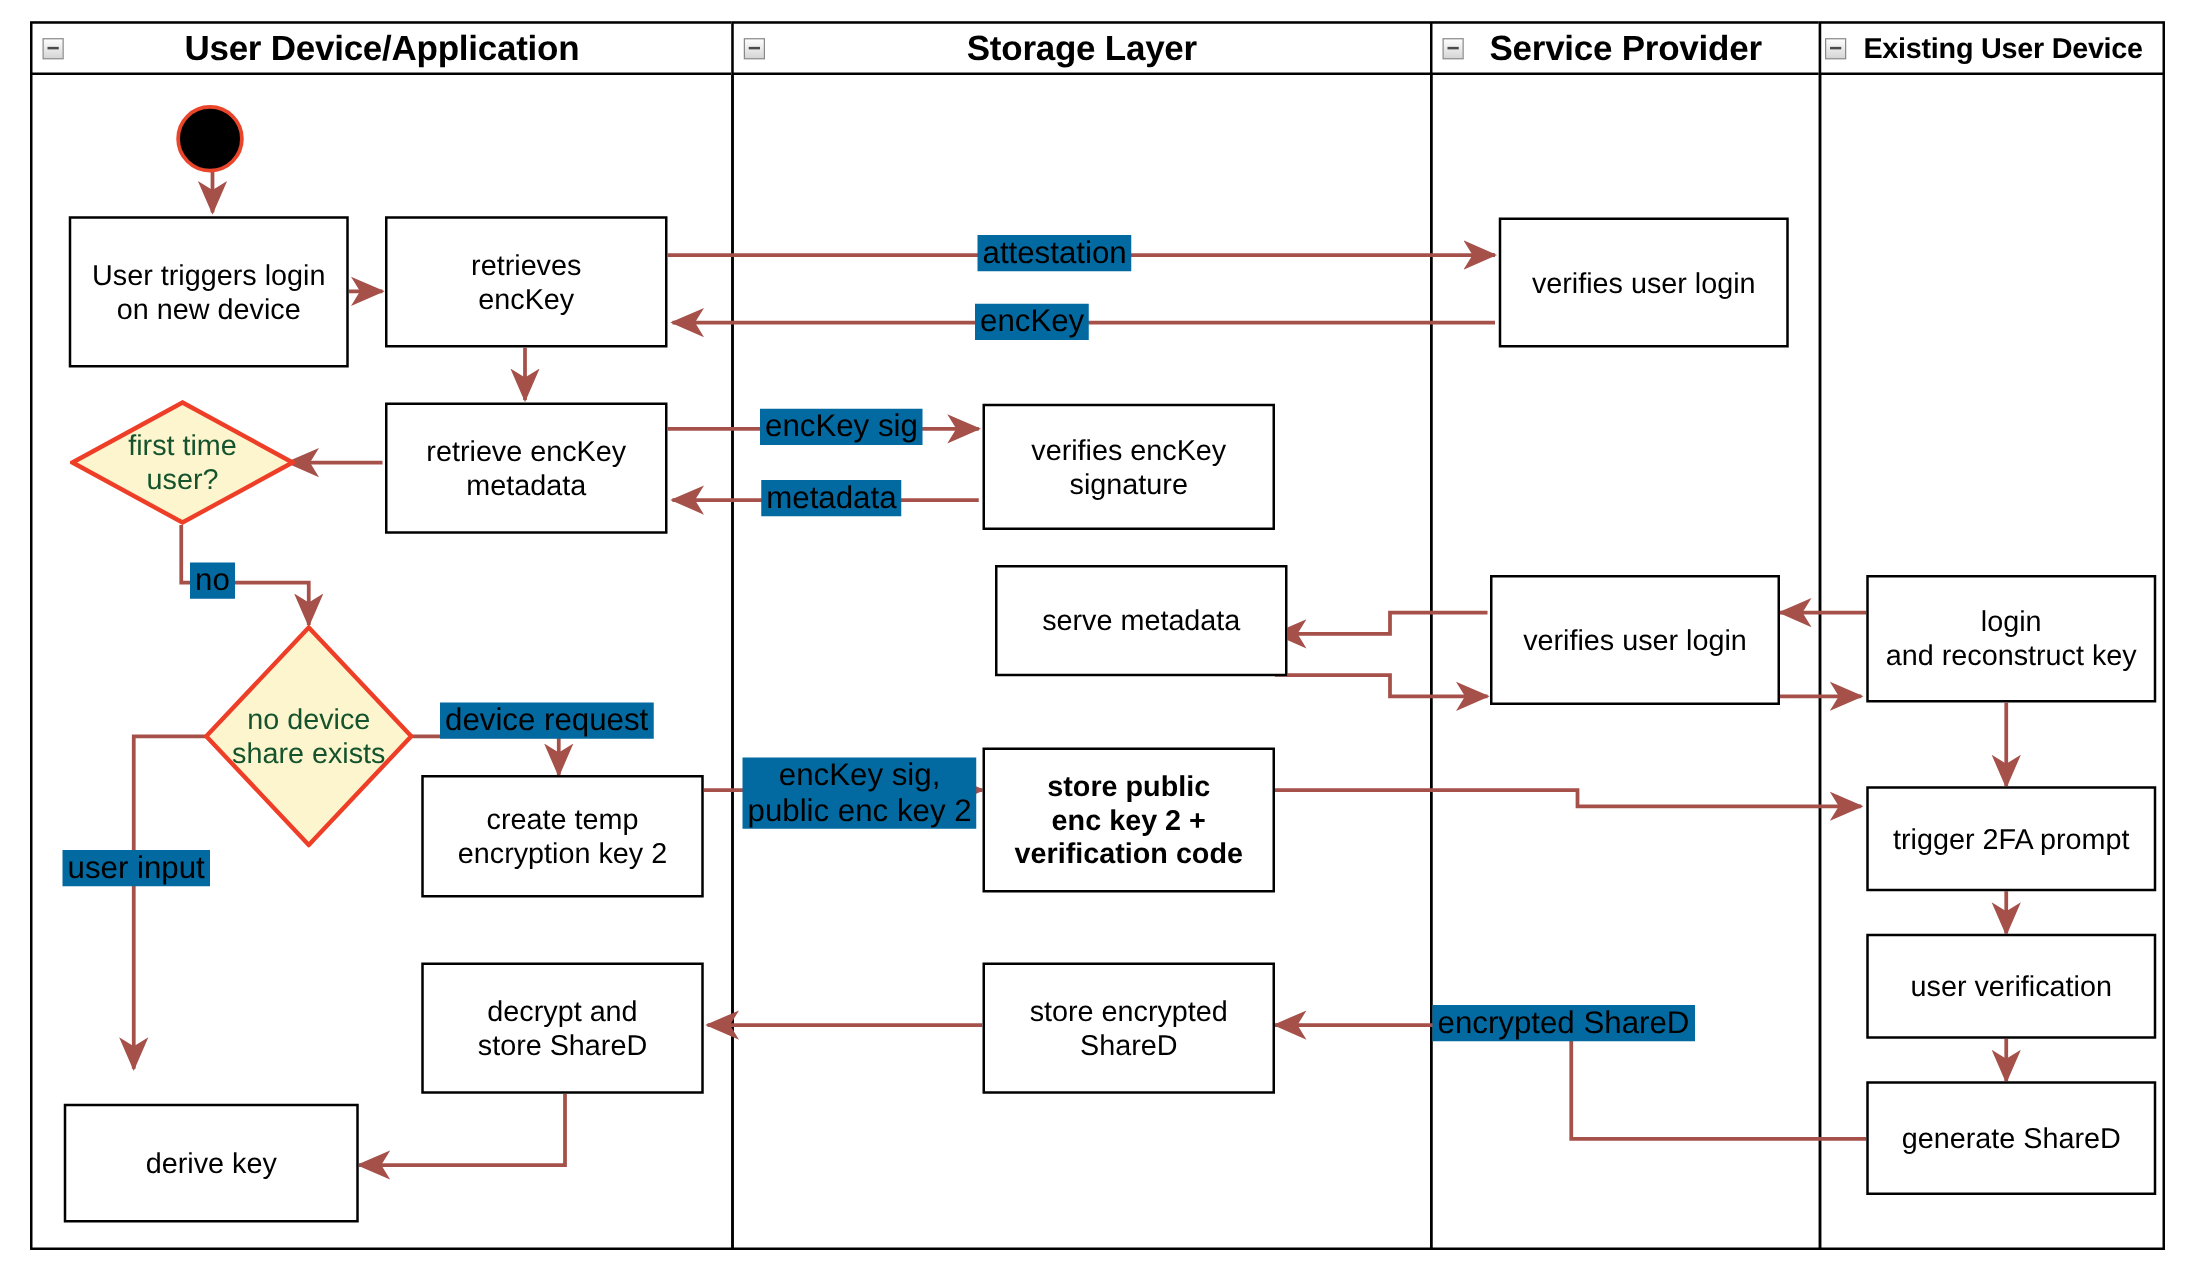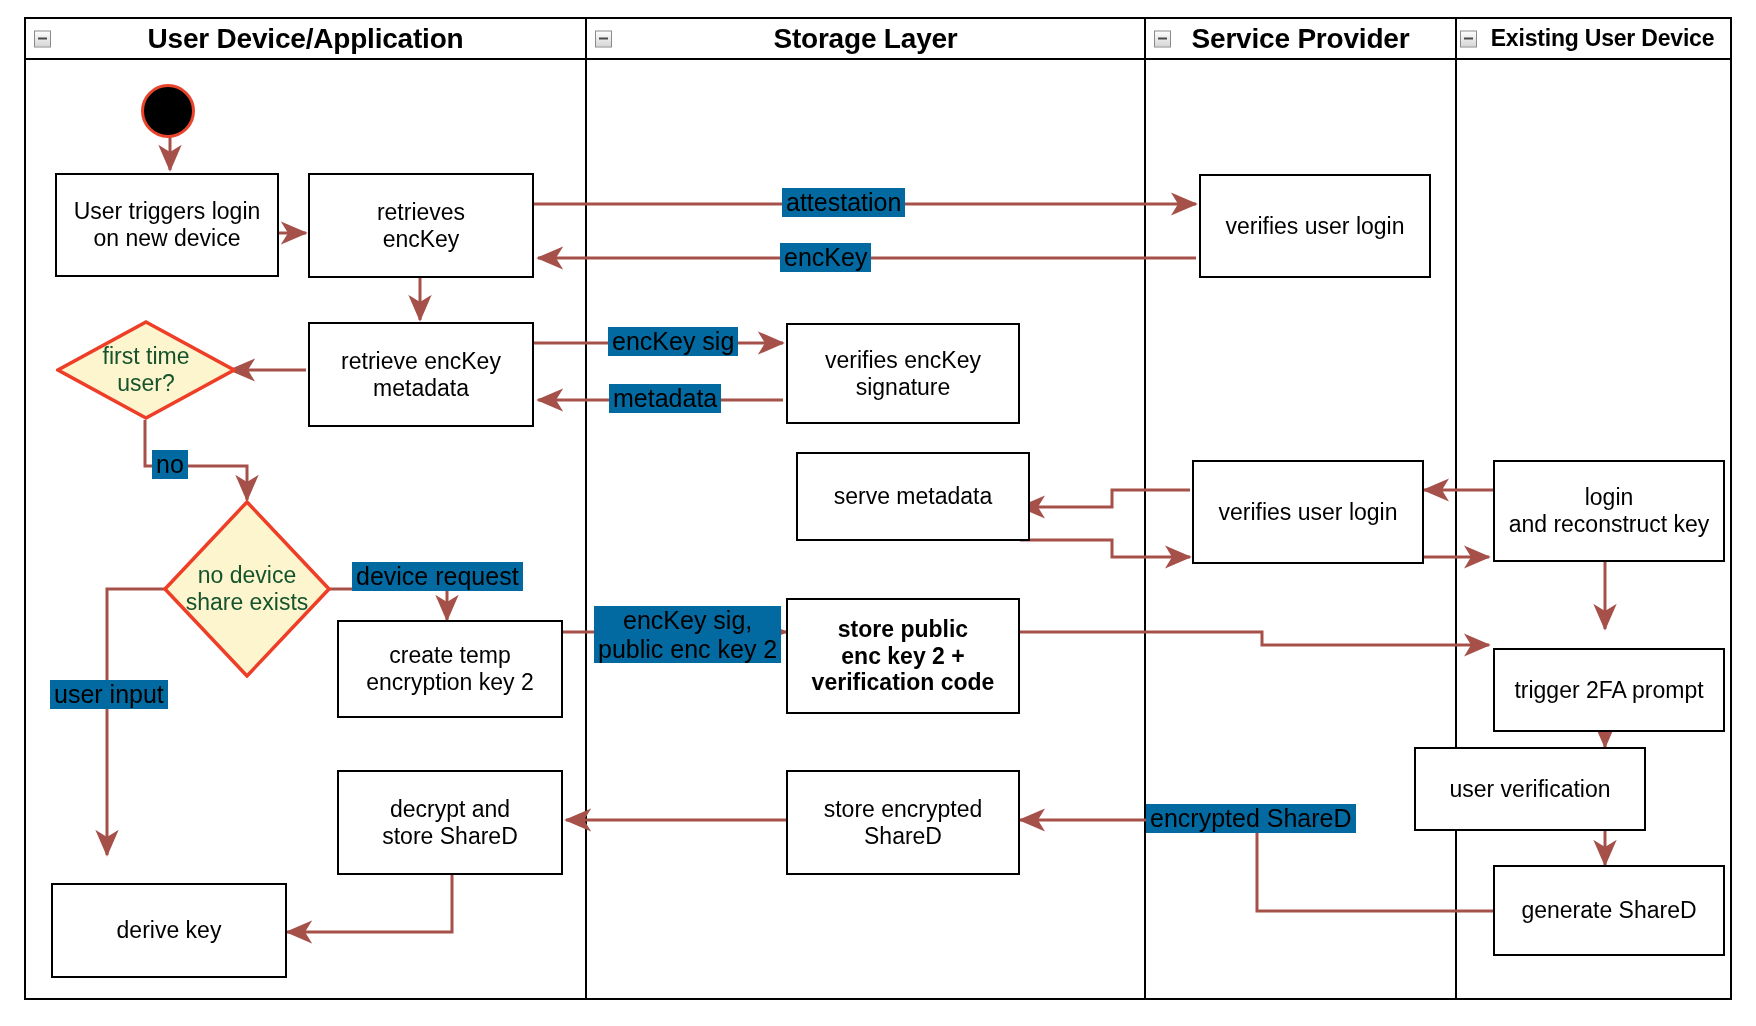--- a/index.html
+++ b/index.html
@@ -205,21 +205,21 @@
       <path d="M1493,911 L1257,911 L1257,820 L1020,820"></path>
 
       <path d="M786,820 L566,820"></path>
 
       <path d="M452,875 L452,932 L287,932"></path>
     </g>
   </svg>
 
   <div class="start-node" style="left:141px; top:84px; width:54px; height:54px;"></div>
 
-  <div class="node" style="left:55px; top:173px; width:224px; height:104px;">User triggers login
+  <div class="node" style="left:55px; top:173px; width:224px; height:121px;">User triggers login
 on new device</div>
 
   <div class="node" style="left:308px; top:173px; width:226px; height:105px;">retrieves
 encKey</div>
 
   <div class="node" style="left:308px; top:322px; width:226px; height:105px;">retrieve encKey
 metadata</div>
 
   <div class="diamond-wrap" style="left:56px; top:320px; width:180px; height:100px;">
     <svg width="180" height="100" viewBox="0 0 180 100" xmlns="http://www.w3.org/2000/svg">
@@ -257,23 +257,23 @@
   <div class="node" style="left:786px; top:770px; width:234px; height:105px;">store encrypted
 ShareD</div>
 
   <div class="node" style="left:1199px; top:174px; width:232px; height:104px;">verifies user login</div>
 
   <div class="node" style="left:1192px; top:460px; width:232px; height:104px;">verifies user login</div>
 
   <div class="node" style="left:1493px; top:460px; width:232px; height:102px;">login
 and reconstruct key</div>
 
-  <div class="node" style="left:1493px; top:629px; width:232px; height:84px;margin-top:19px;">trigger 2FA prompt</div>
-
-  <div class="node" style="left:1414px; top:747px; width:232px; height:84px;">user verification</div>
+  <div class="node" style="left:1493px; top:629px; width:232px; height:84px;">trigger 2FA prompt</div>
+
+  <div class="node" style="left:1493px; top:747px; width:232px; height:84px;">user verification</div>
 
   <div class="node" style="left:1493px; top:865px; width:232px; height:91px;">generate ShareD</div>
 
   <div class="edge-label" style="left:782px; top:188px;">attestation</div>
 
   <div class="edge-label" style="left:780px; top:243px;">encKey</div>
 
   <div class="edge-label" style="left:608px; top:327px;">encKey sig</div>
 
   <div class="edge-label" style="left:609px; top:384px;">metadata</div>

